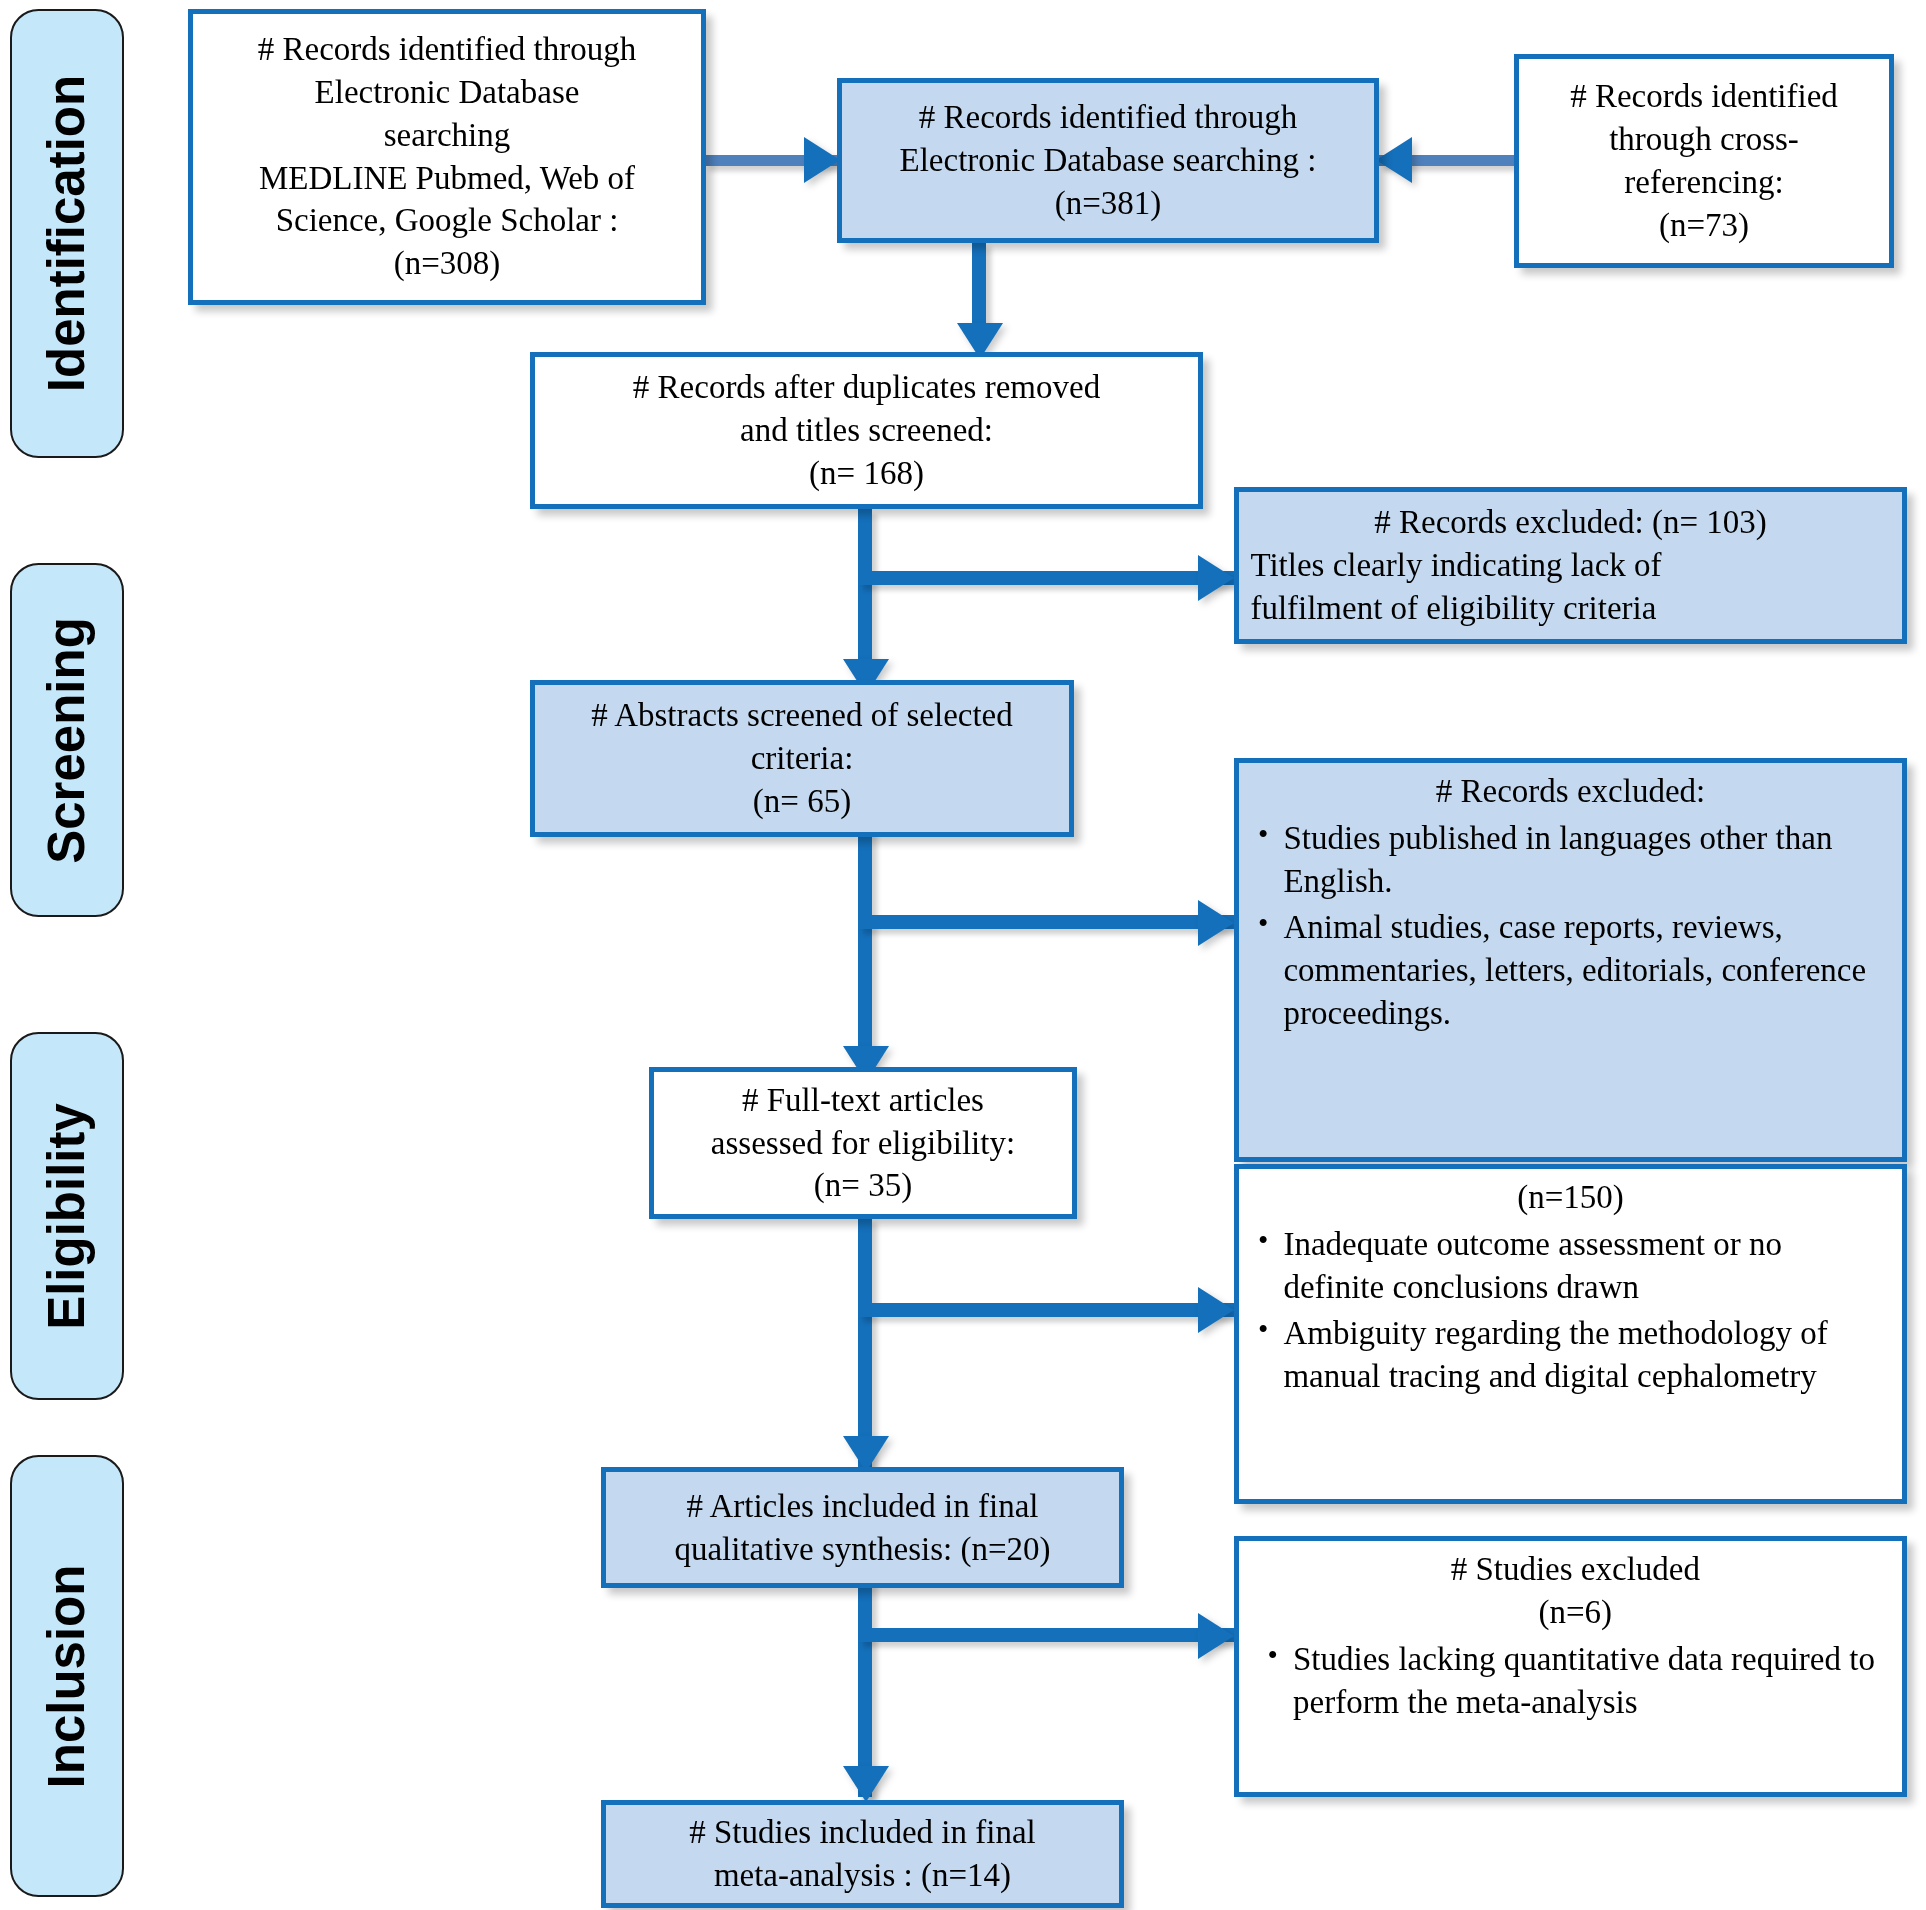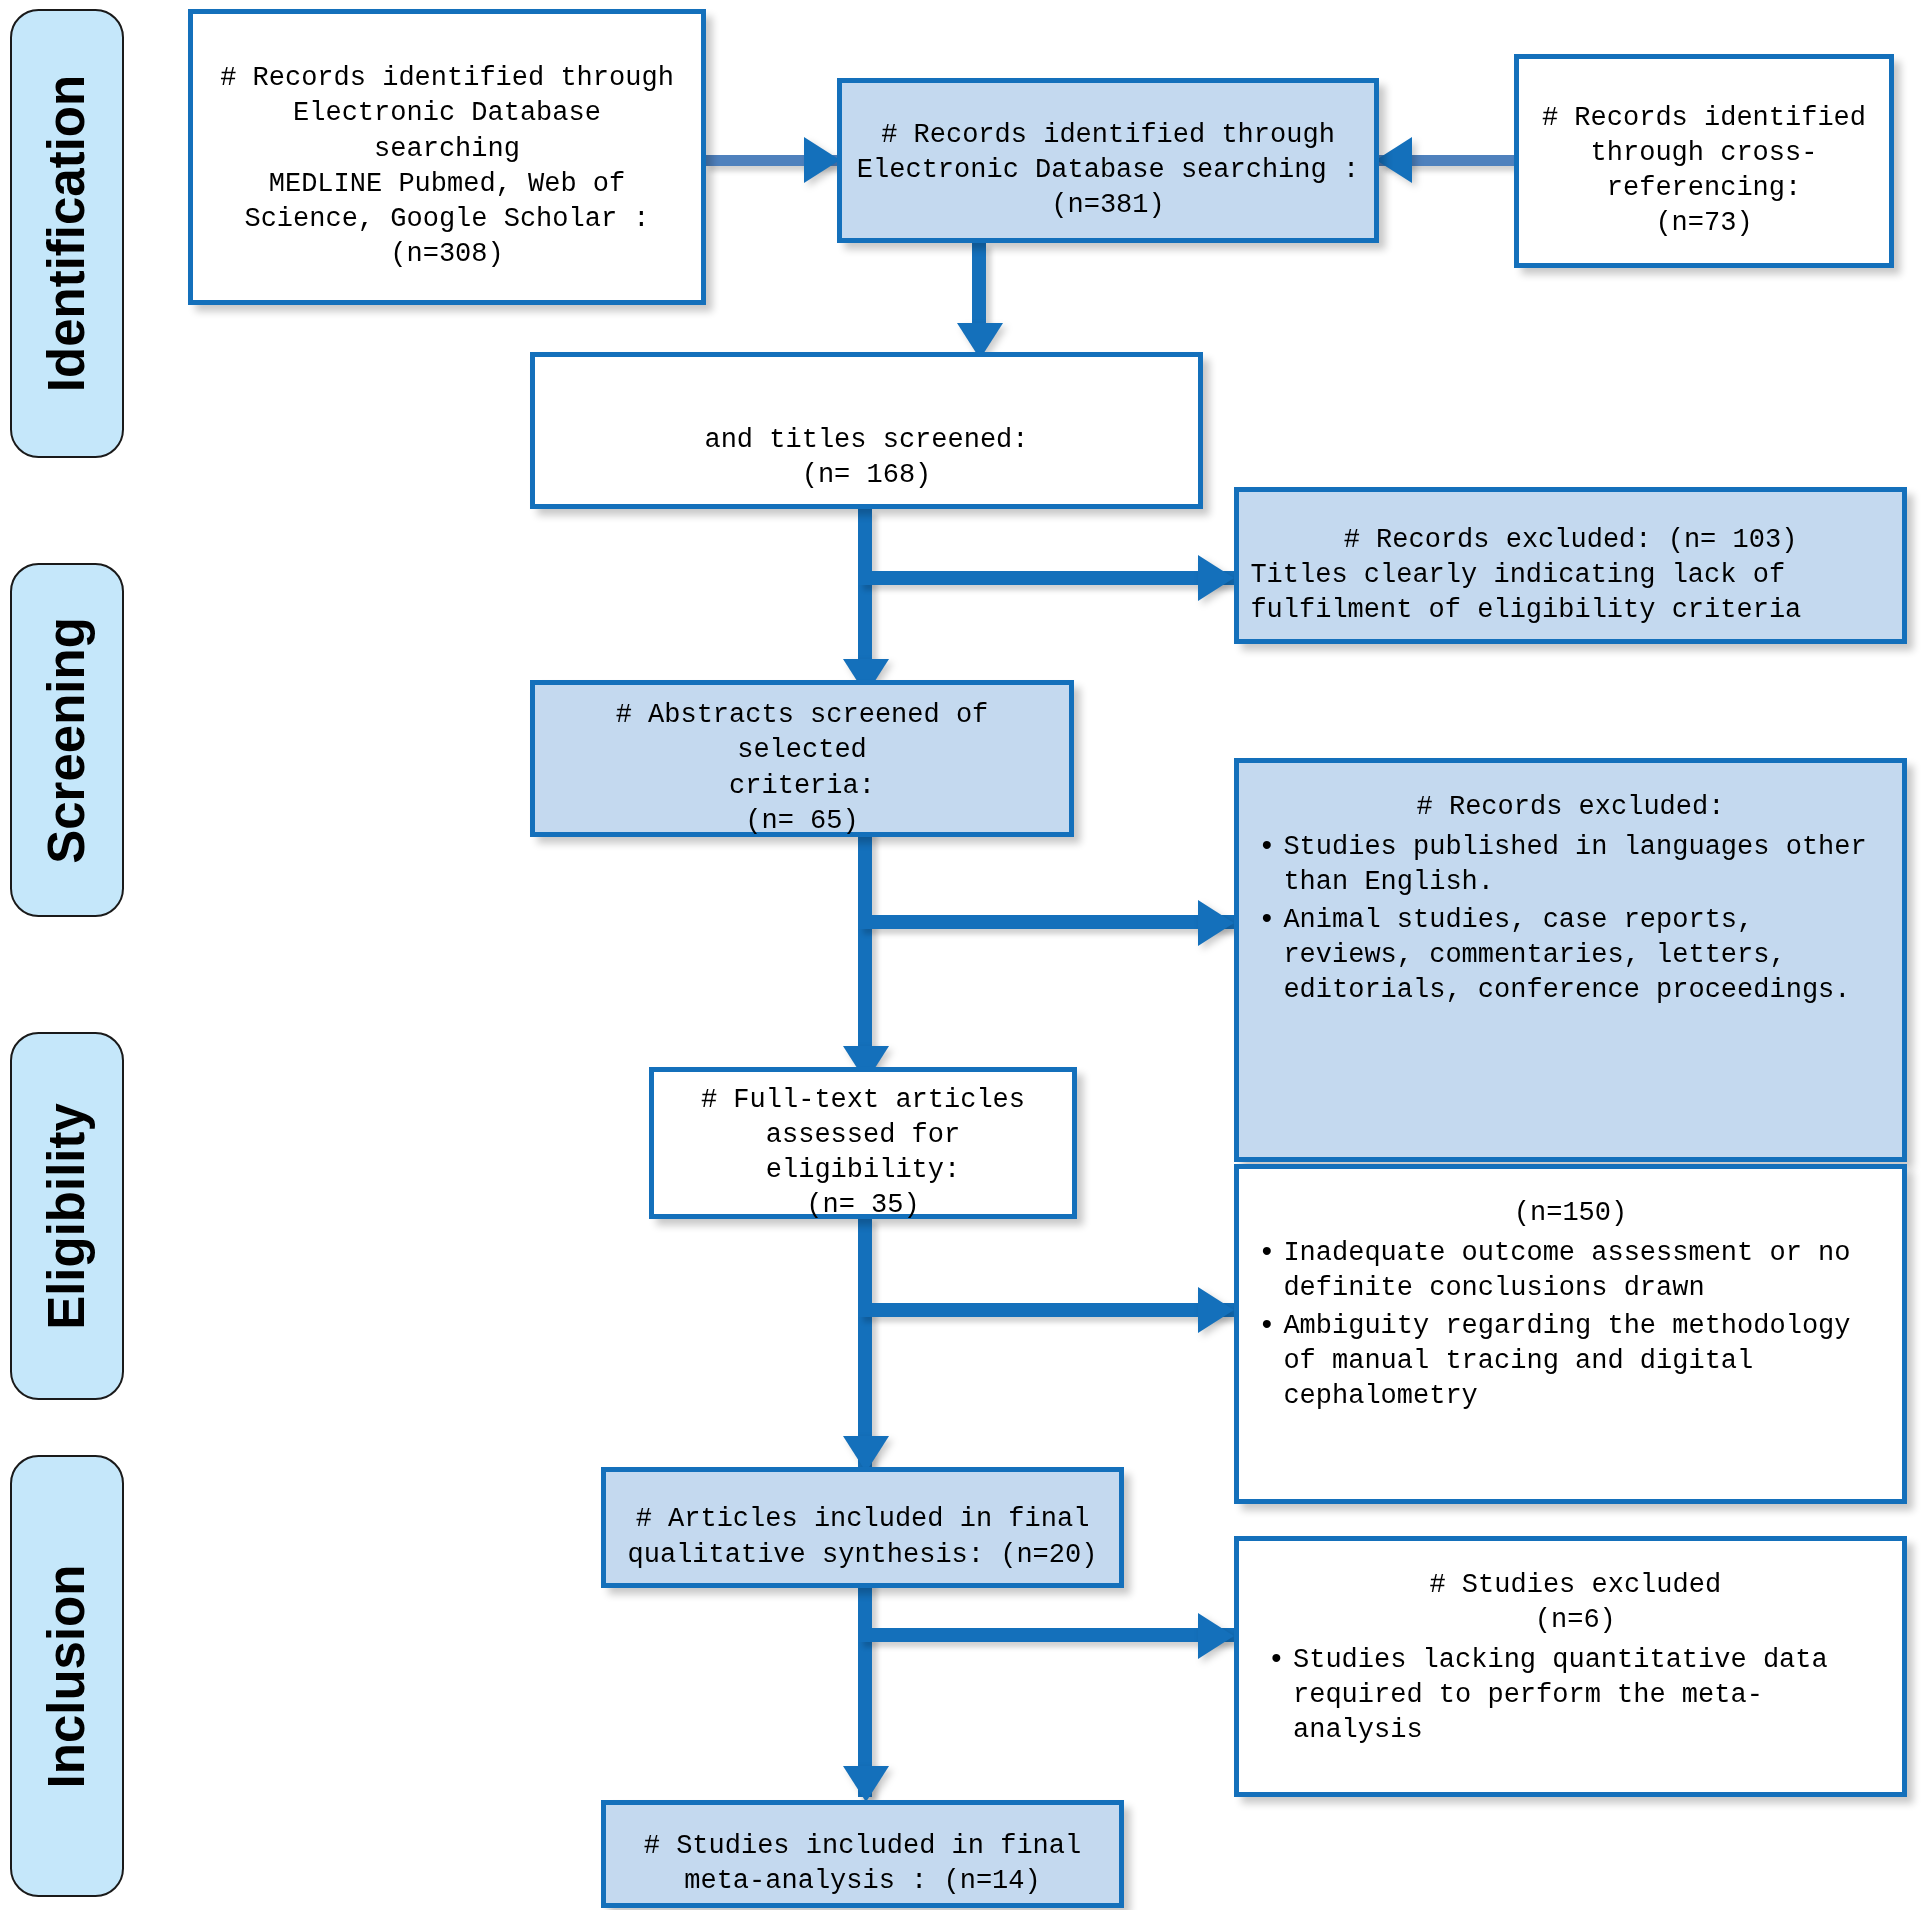--- a/index.html
+++ b/index.html
@@ -45,27 +45,26 @@
     box-shadow: 6.7px 6.7px 7.6px rgba(0,0,0,0.22);
     display: flex;
     align-items: center;
     justify-content: center;
     padding: 6.7px 11.4px;
   }
   .flow-box.white { background: #ffffff; }
   .flow-box.blue  { background: #c4d9ef; }
 
   .box-text {
-    font-family: Liberation Mono, monospace;
-    font-size: 27px;
+    font-family: Liberation Serif, serif;
+    font-size: 33px;
     line-height: 1.30;
     color: #000000;
     text-align: center;
     width: 100%;
-    margin-top: 20px;
   }
 
   
   ul.bullets {
     list-style: none;
     margin: 4.8px 0 0 0;
     padding: 0;
     text-align: left;
   }
   ul.bullets li {
@@ -197,21 +196,21 @@
     <div class="box-text">
       <span># Records identified</span><br>
       <span>through cross-</span><br>
       <span>referencing:</span><br>
       <span>(n=73)</span>
     </div>
   </div>
 
   <div class="flow-box white" style="left:530px; top:352px; width:673px; height:157px;">
     <div class="box-text">
-      <br>
+      <span># Records after duplicates removed</span><br>
       <span>and titles screened:</span><br>
       <span>(n= 168)</span>
     </div>
   </div>
 
   <div class="flow-box blue" style="left:1234px; top:487px; width:673px; height:157px;">
     <div class="box-text">
       <span class="centered-head"># Records excluded: (n= 103)</span>
       <span style="display:block; text-align:left;">Titles clearly indicating lack of</span>
       <span style="display:block; text-align:left;">fulfilment of eligibility criteria</span>

